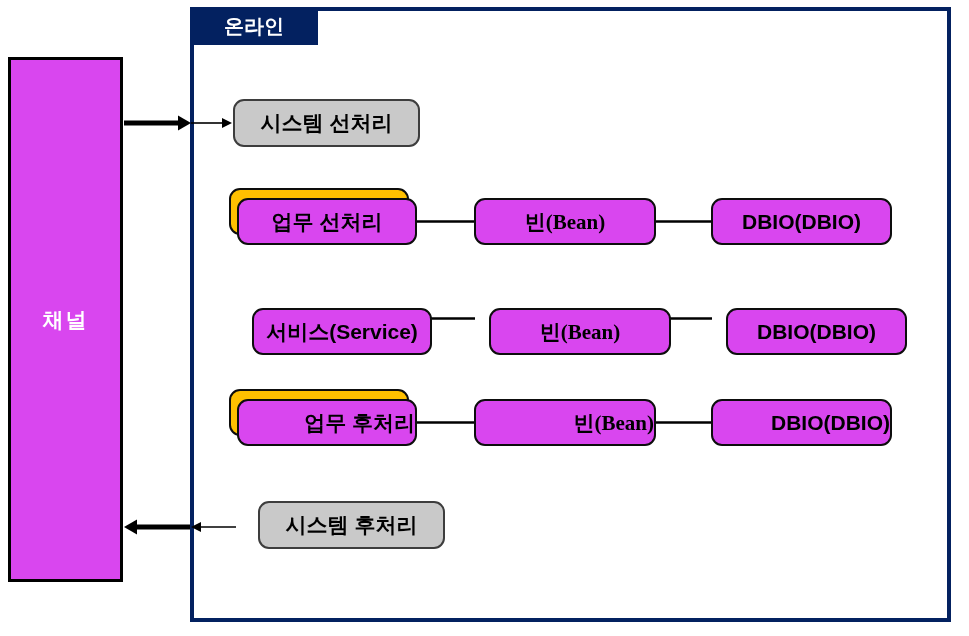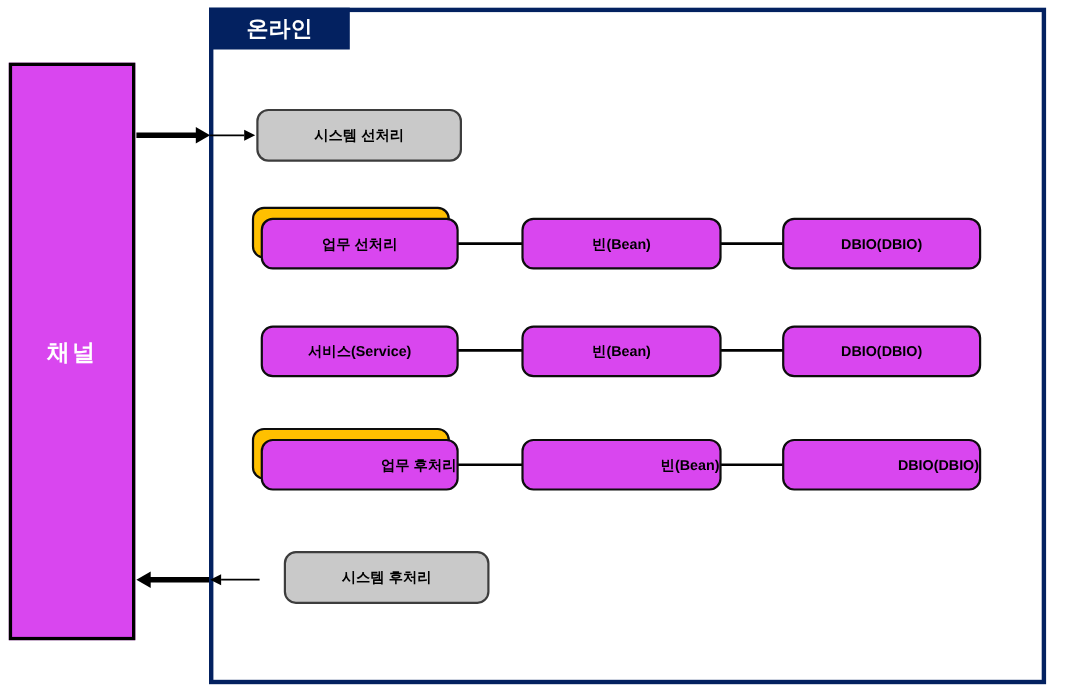--- a/index.html
+++ b/index.html
@@ -28,41 +28,41 @@
     position: absolute; left: 190px; top: 7px; width: 128px; height: 38px;
     background: #032160;
     display: flex; align-items: center; justify-content: center;
   }
   .online-header span { color: #ffffff; font-weight: bold; font-size: 20px; }
 
   
   .pbox {
     position: absolute;
     display: flex; align-items: center; justify-content: center;
-    font-weight: bold; font-size: 13px; color: #000000;
+    font-weight: bold; font-size: 21px; color: #000000;
     border-radius: 11px;
   }
   .gray  { background: #C9C9C9; border: 2.5px solid #3d3d3d; }
   .yellow { background: #d946ef; border: 2.5px solid #0d0d0d; }
 
   .sys-pre  { left: 233px; top: 99px;  width: 187px; height: 48px; }
   .sys-post { left: 236px; top: 501px; width: 187px; height: 48px; margin-left: 22px; }
 
   .stack-back {
     position: absolute; border-radius: 11px;
     background: #FFC000; border: 2.5px solid #0d0d0d;
     width: 180px; height: 47px;
   }
 
   .row-left { width: 180px; height: 47px; left: 237px; }
-  .row-bean { width: 182px; height: 47px; left: 474px; }
+  .row-bean { width: 182px; height: 47px; left: 474px; font-family: Liberation Serif, serif; }
   .row-dbio { width: 181px; height: 47px; left: 711px; }
 
   .r1 { top: 198px; } .r1b { left: 229px; top: 188px; }
-  .r2 { top: 296px; }
+  .r2 { top: 308px; margin-left: 15px; }
   .r3 { top: 399px; justify-content: flex-end; } .r3b { left: 229px; top: 389px; }
 
   svg.overlay {
     position: absolute; left: 0; top: 0; width: 969px; height: 636px;
     pointer-events: none;
   }
 </style>
 </head>
 <body>
 

